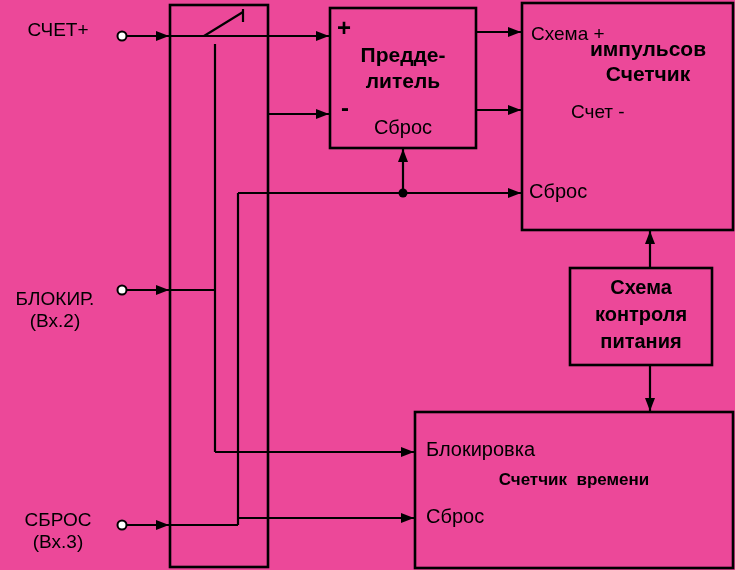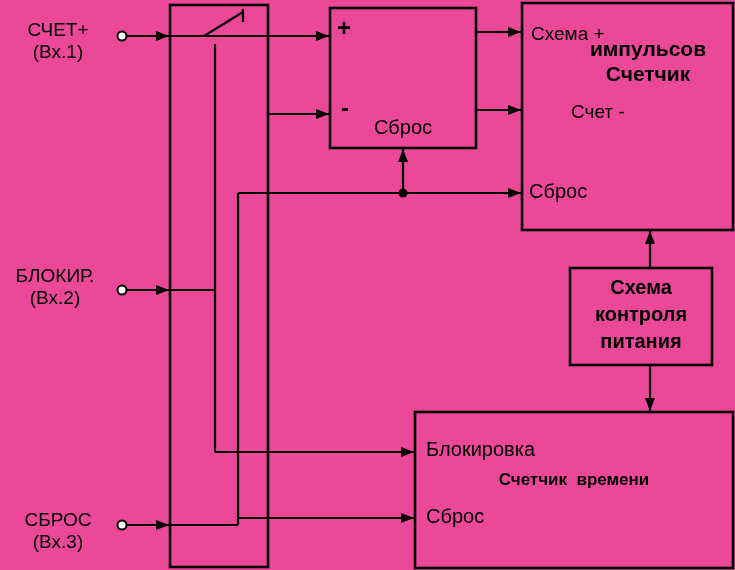--- a/index.html
+++ b/index.html
@@ -91,32 +91,35 @@
     <g>
       <circle cx="122" cy="36" r="4.5" fill="#fff" stroke="#000" stroke-width="2"></circle>
       <circle cx="122" cy="290" r="4.5" fill="#fff" stroke="#000" stroke-width="2"></circle>
       <circle cx="122" cy="525" r="4.5" fill="#fff" stroke="#000" stroke-width="2"></circle>
       <circle cx="403" cy="193" r="4.5" fill="#000"></circle>
     </g>
   </svg>
 
   <div class="io" style="left:6px; top:19px; width:104px;">
     <div>СЧЕТ+</div>
-    <div>(Вх.1)</div>
   </div>
-  <div class="io" style="left:0px; top:265px; width:110px;">
+  <div class="io" style="left:0px; top:288px; width:110px;">
     <div>БЛОКИР.</div>
     <div>(Вх.2)</div>
   </div>
   <div class="io" style="left:6px; top:509px; width:104px;">
     <div>СБРОС</div>
     <div>(Вх.3)</div>
   </div>
 
   <div class="lbl sign" style="left:337px; top:16px;">+</div>
+  <div class="lbl bold center" style="left:332px; top:42px; width:142px; font-size:21px; line-height:26px;">
+    <div>Предде-</div>
+    <div>литель</div>
+  </div>
   <div class="lbl sign" style="left:341px; top:96px;">-</div>
   <div class="lbl center" style="left:332px; top:116px; width:142px;">Сброс</div>
 
   <div class="lbl" style="left:531px; top:22px; font-size:19px;">Схема +</div>
   <div class="lbl bold center" style="left:563px; top:36px; width:170px; font-size:21px; line-height:25px;">
     <div>импульсов</div>
     <div>Счетчик</div>
   </div>
   <div class="lbl" style="left:531px; top:100px; font-size:19px;margin-left:40px;">Счет -</div>
   <div class="lbl" style="left:529px; top:180px;">Сброс</div>

